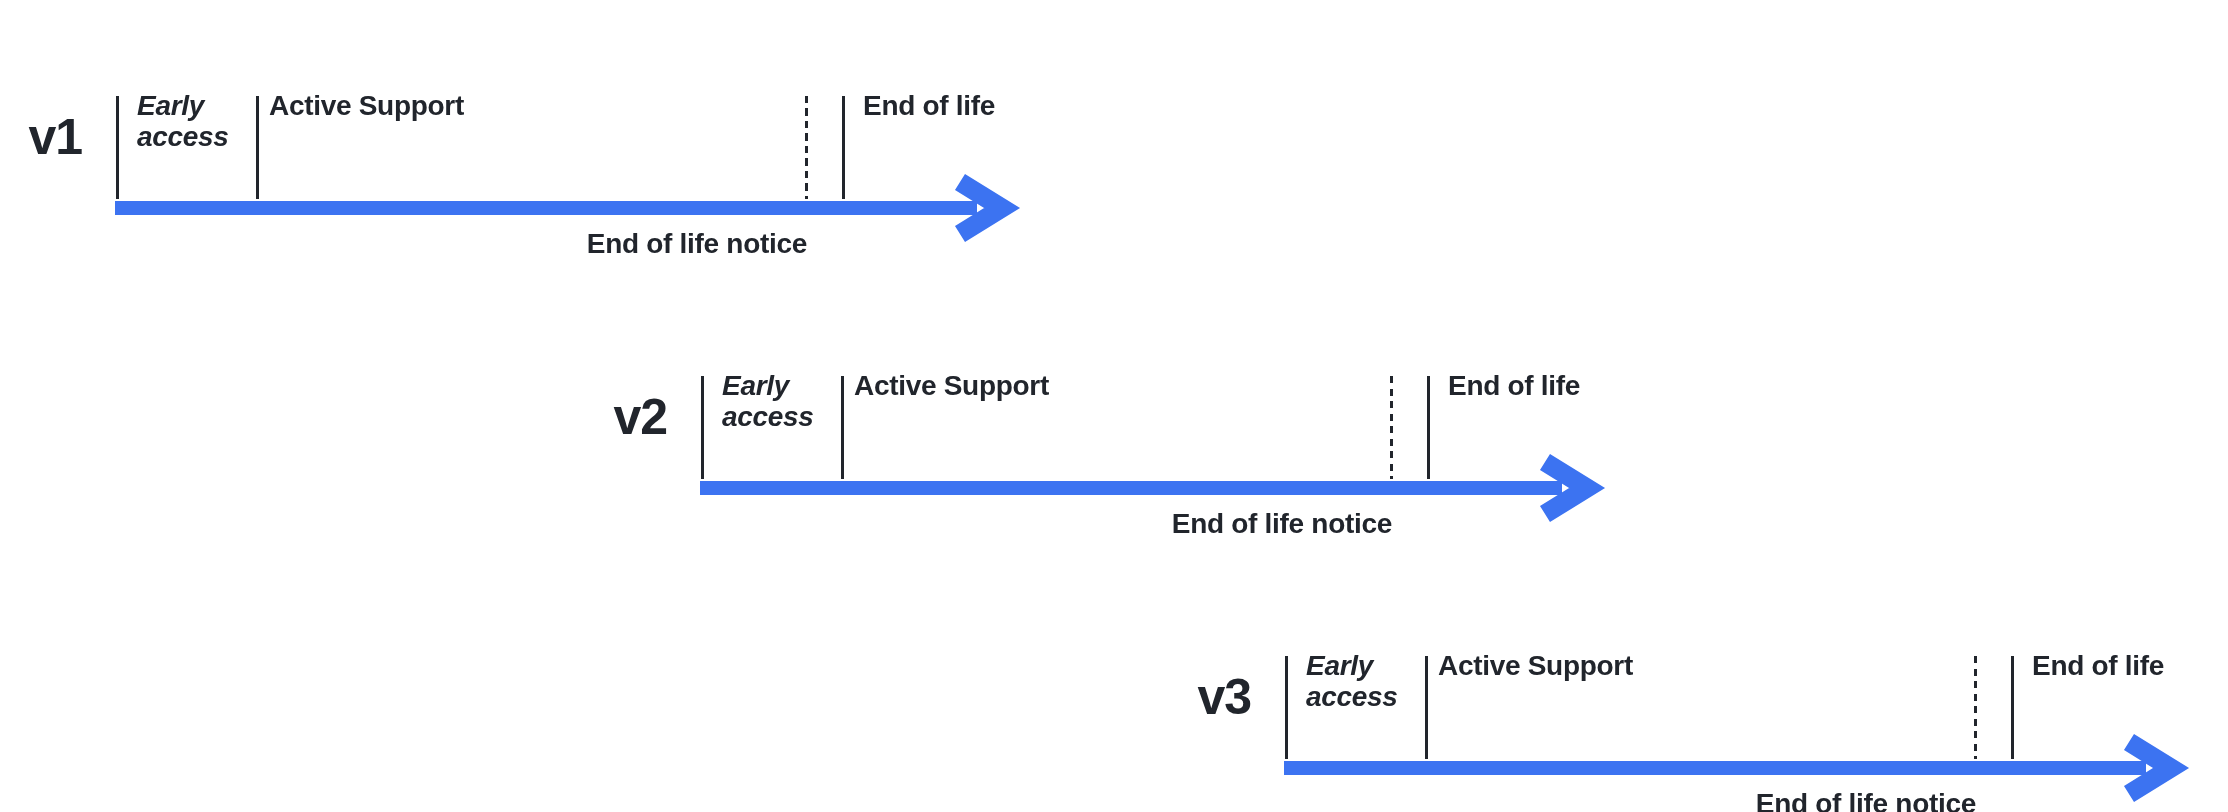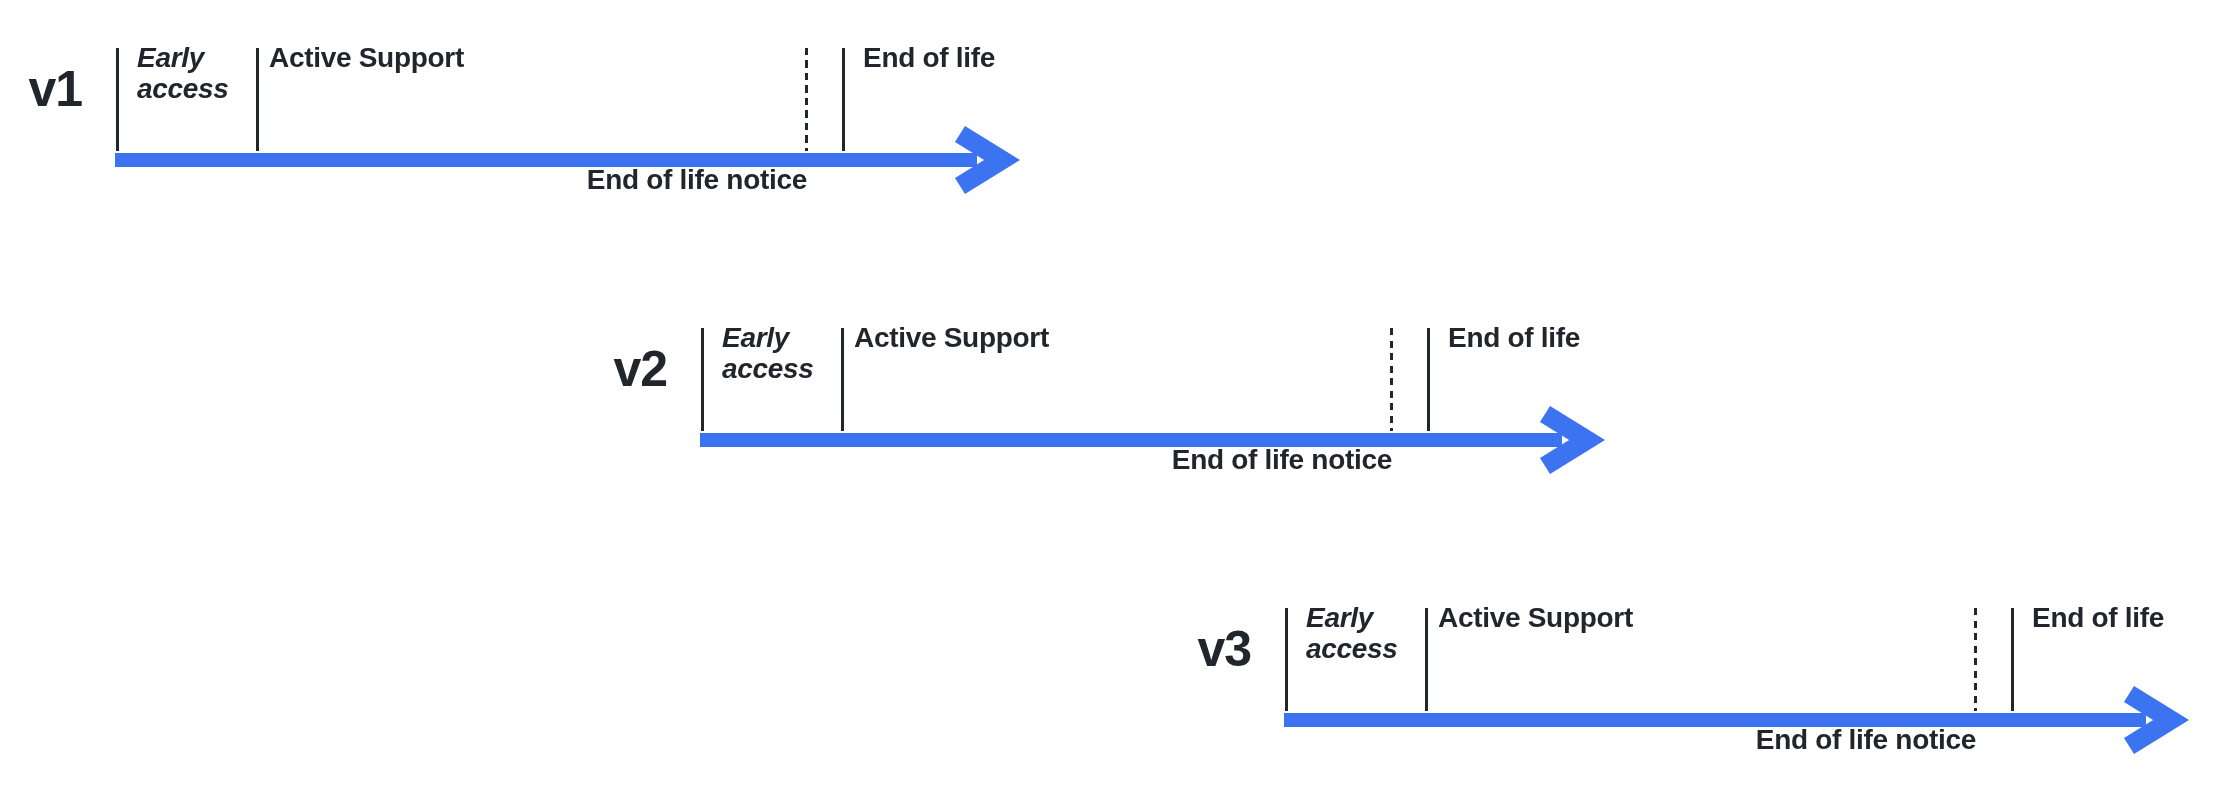--- a/index.html
+++ b/index.html
@@ -11,21 +11,21 @@
   body{
     background:#ffffff;
     font-family:"Liberation Sans", sans-serif;
     font-weight:700;
     color:var(--ink);
     overflow:hidden;
     position:relative;
   }
   .canvas{position:absolute;inset:0;}
 
-  .timeline{position:absolute;width:960px;height:180px;}
+  .timeline{position:absolute;width:960px;height:180px;margin-top:48px;}
   .timeline.tl-1{left:117px;top:48px;}
   .timeline.tl-2{left:702px;top:328px;}
   .timeline.tl-3{left:1286px;top:608px;}
 
   .version{
     position:absolute;
     left:-150px;top:14px;width:115px;
     text-align:right;
     font-size:50px;line-height:54px;
     letter-spacing:-1px;
@@ -67,21 +67,21 @@
   }
 
   .head{
     position:absolute;left:837px;top:72px;
     width:70px;height:80px;
     color:var(--accent);
     display:block;
   }
 
   .notice{
-    position:absolute;left:340px;top:116px;width:350px;
+    position:absolute;left:340px;top:132px;width:350px;
     text-align:right;
     font-size:28px;line-height:31px;
     letter-spacing:-0.3px;
     white-space:nowrap;
     color:var(--ink);
   }
 </style>
 </head>
 <body>
 

